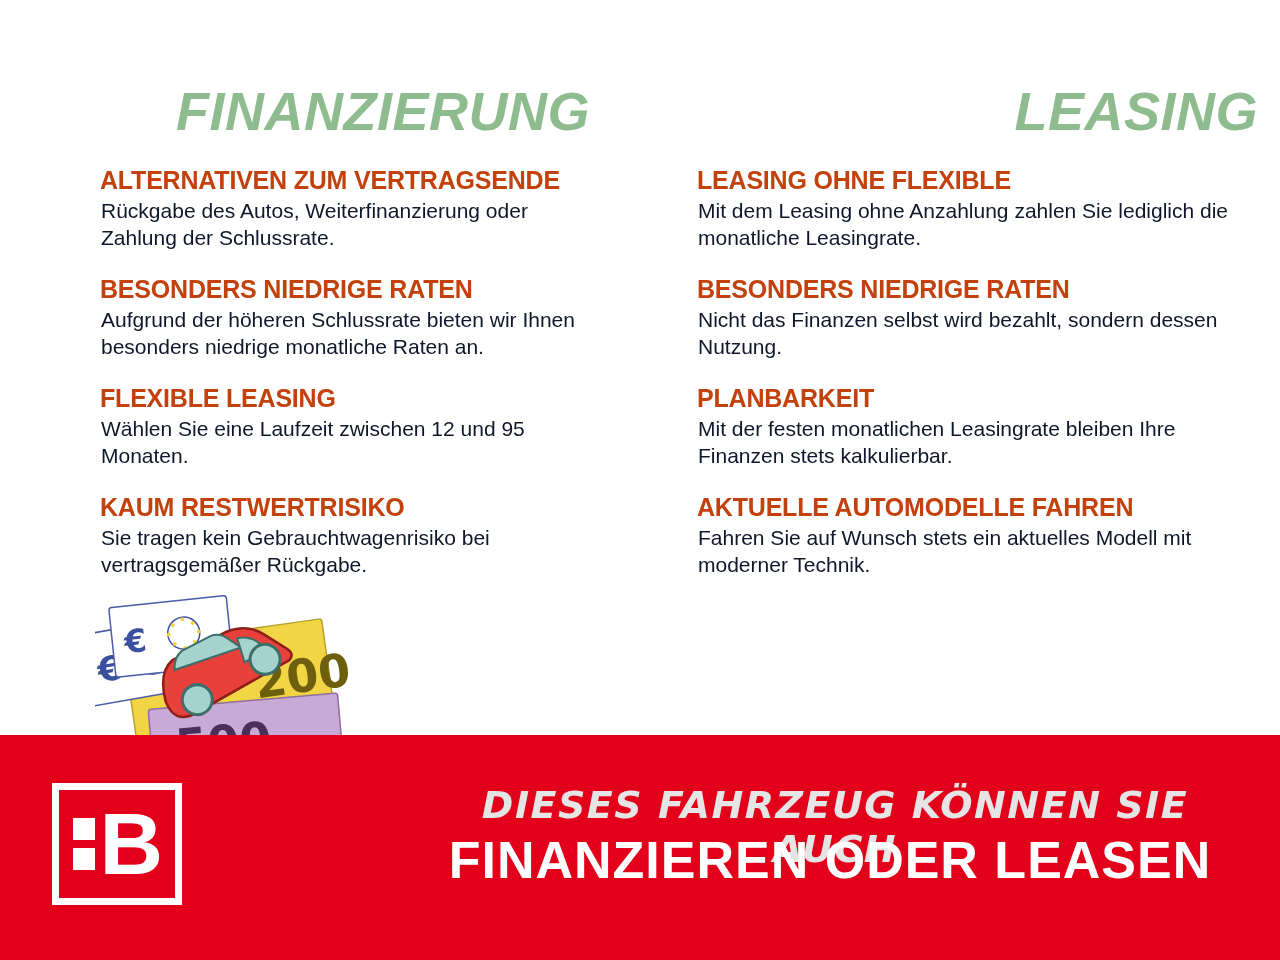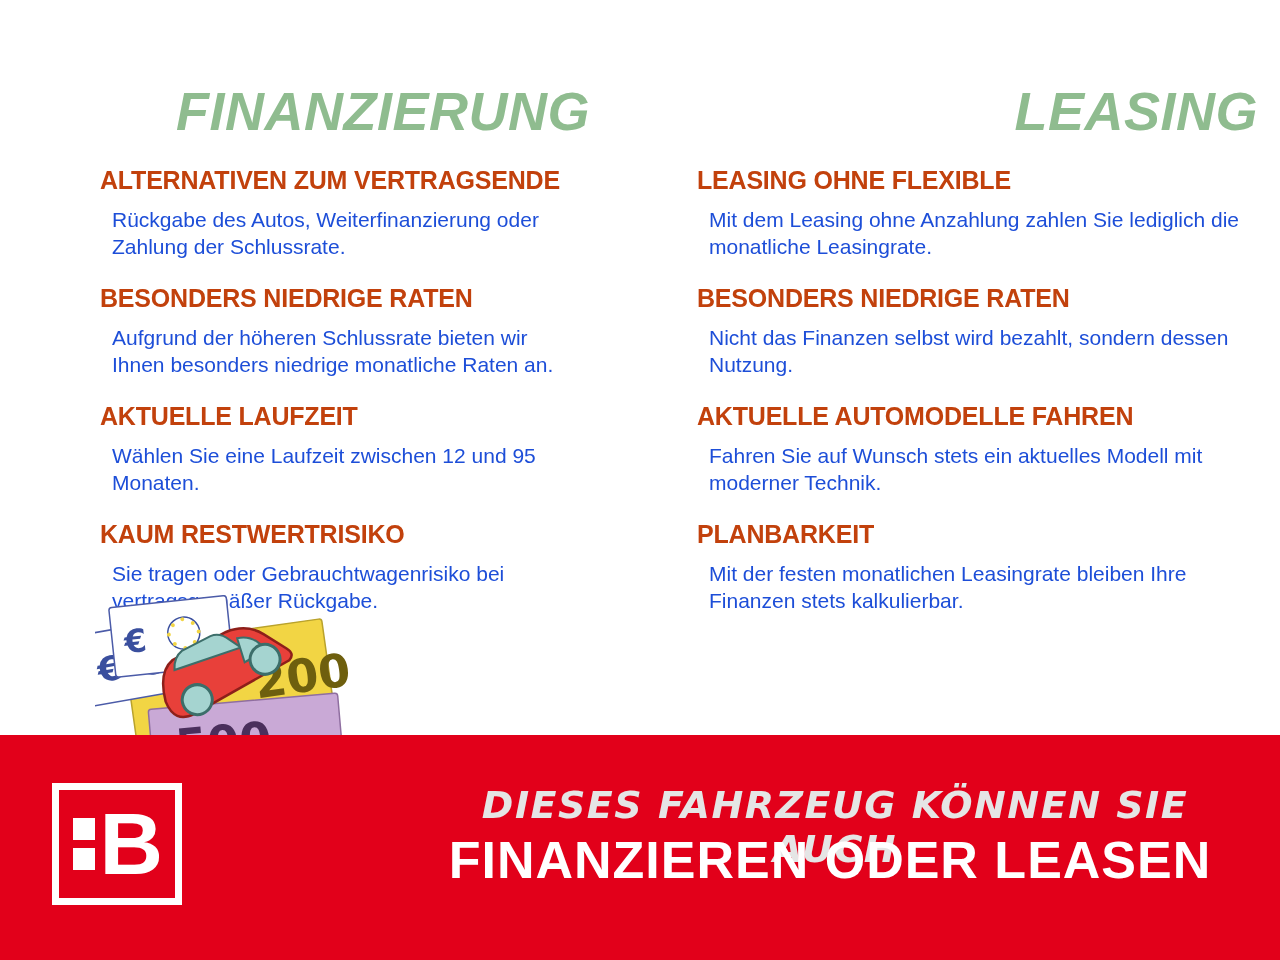--- a/index.html
+++ b/index.html
@@ -58,22 +58,22 @@
     font-size: 25px;
     line-height: 28px;
     font-weight: bold;
     color: #c2410c;
     margin: 0 0 3px 0;
     letter-spacing: -0.2px;
   }
   .block-text {
     font-size: 21px;
     line-height: 27px;
-    color: #1d4ed8;
-    margin: 12px;
+    color: #0f172a;
+    margin: 1px;
     font-weight: 400;
   }
 
   
   .illustration {
     position: absolute;
     left: 95px;
     top: 595px;
     width: 300px;
     height: 230px;
@@ -157,51 +157,51 @@
         <h2 class="block-title">ALTERNATIVEN ZUM VERTRAGSENDE</h2>
         <p class="block-text">Rückgabe des Autos, Weiterfinanzierung oder Zahlung der Schlussrate.</p>
       </div>
 
       <div class="block">
         <h2 class="block-title">BESONDERS NIEDRIGE RATEN</h2>
         <p class="block-text">Aufgrund der höheren Schlussrate bieten wir Ihnen besonders niedrige monatliche Raten an.</p>
       </div>
 
       <div class="block">
-        <h2 class="block-title">AKTUELLE LAUFZEIT</h2>
+        <h2 class="block-title">FLEXIBLE LEASING</h2>
         <p class="block-text">Wählen Sie eine Laufzeit zwischen 12 und 95 Monaten.</p>
       </div>
 
       <div class="block">
         <h2 class="block-title">KAUM RESTWERTRISIKO</h2>
-        <p class="block-text">Sie tragen oder Gebrauchtwagenrisiko bei vertragsgemäßer Rückgabe.</p>
+        <p class="block-text">Sie tragen kein Gebrauchtwagenrisiko bei vertragsgemäßer Rückgabe.</p>
       </div>
     </div>
 
     <div class="col col-right">
       <h1 class="col-title">LEASING</h1>
 
       <div class="block">
         <h2 class="block-title">LEASING OHNE FLEXIBLE</h2>
         <p class="block-text">Mit dem Leasing ohne Anzahlung zahlen Sie lediglich die monatliche Leasingrate.</p>
       </div>
 
       <div class="block">
         <h2 class="block-title">BESONDERS NIEDRIGE RATEN</h2>
         <p class="block-text">Nicht das Finanzen selbst wird bezahlt, sondern dessen Nutzung.</p>
       </div>
 
       <div class="block">
+        <h2 class="block-title">PLANBARKEIT</h2>
+        <p class="block-text">Mit der festen monatlichen Leasingrate bleiben Ihre Finanzen stets kalkulierbar.</p>
+      </div>
+
+      <div class="block">
         <h2 class="block-title">AKTUELLE AUTOMODELLE FAHREN</h2>
         <p class="block-text">Fahren Sie auf Wunsch stets ein aktuelles Modell mit moderner Technik.</p>
-      </div>
-
-      <div class="block">
-        <h2 class="block-title">PLANBARKEIT</h2>
-        <p class="block-text">Mit der festen monatlichen Leasingrate bleiben Ihre Finanzen stets kalkulierbar.</p>
       </div>
     </div>
 
   </div>
 
   <div class="illustration">
     <svg width="300" height="230" viewBox="0 0 300 230" xmlns="http://www.w3.org/2000/svg">
 
       <g transform="rotate(-8 150 90)">
         <rect x="35" y="35" width="200" height="115" rx="3" fill="#f2d544" stroke="#b9a22c" stroke-width="1.5"></rect>

